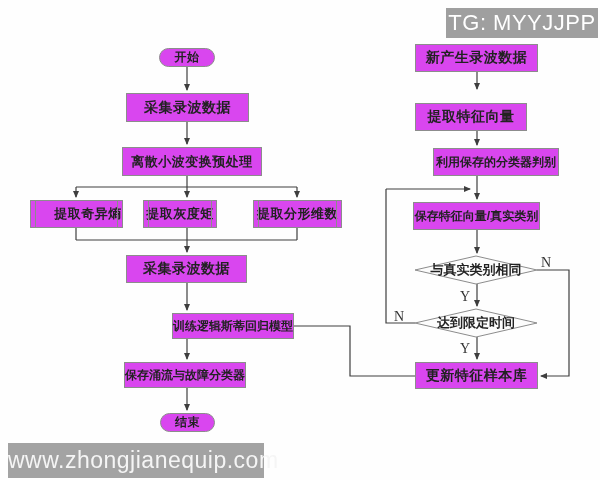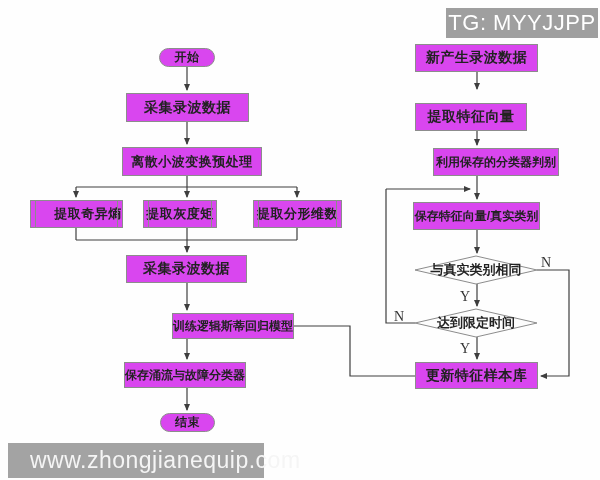--- a/index.html
+++ b/index.html
@@ -34,21 +34,21 @@
     font-size:14px;color:#333333;line-height:14px;
   }
   .wm-top{
     position:absolute;left:446px;top:8px;width:152px;height:30px;
     background:#9f9f9f;color:#ffffff;font-size:22px;line-height:30px;
     text-align:center;letter-spacing:0.5px;
   }
   .wm-bottom{
     position:absolute;left:8px;top:443px;width:256px;height:35px;
     background:#a3a3a3;color:#f5f5f5;font-size:23px;line-height:35px;
-    padding-left:22px;box-sizing:border-box;letter-spacing:0.5px;
+    padding-left:0;box-sizing:border-box;letter-spacing:0.5px;
   }
 </style>
 </head>
 <body>
 
 <div class="stage">
 
   <svg class="wires" viewBox="0 0 600 480" xmlns="http://www.w3.org/2000/svg">
     <defs>
       <marker id="arw" markerWidth="9" markerHeight="8" refX="6" refY="3" orient="auto" markerUnits="userSpaceOnUse">

